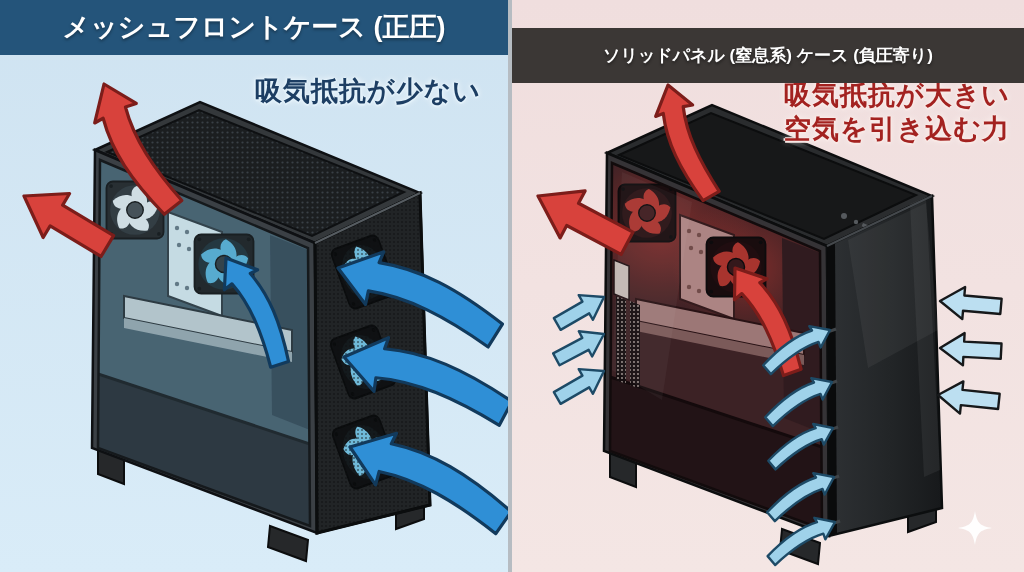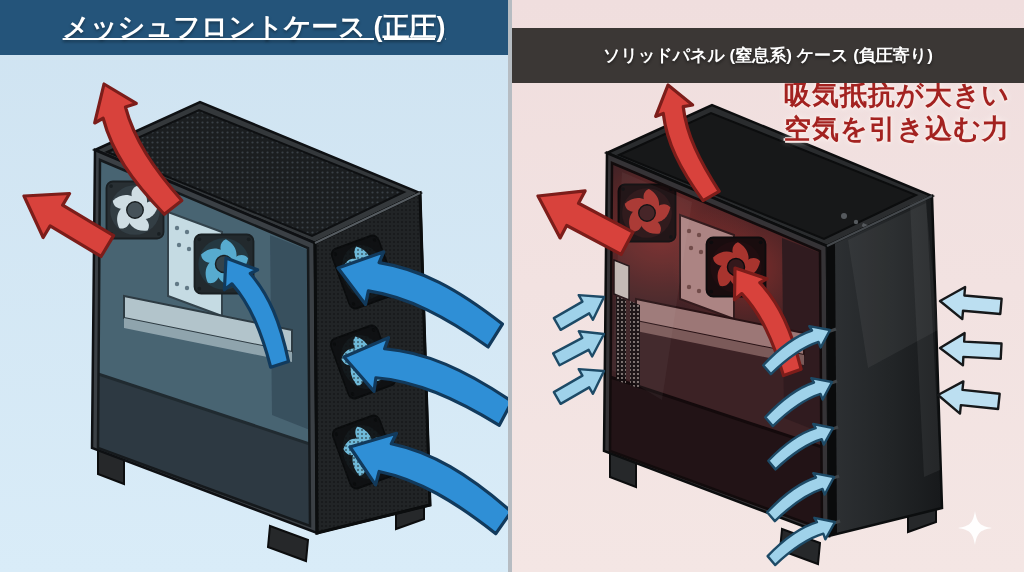--- a/index.html
+++ b/index.html
@@ -10,21 +10,21 @@
   }
   .panel{position:absolute;top:0;height:572px;overflow:hidden;}
   #leftPanel{left:0;width:508px;background:linear-gradient(180deg,var(--left-bg) 0%,#d9ecf8 100%);}
   #rightPanel{left:512px;width:512px;background:linear-gradient(180deg,var(--right-bg) 0%,#f4e6e4 100%);}
   #divider{position:absolute;left:508px;top:0;width:4px;height:572px;background:var(--divider);}
   .banner{
     position:absolute;left:0;top:0;width:100%;height:55px;line-height:55px;
     text-align:center;font-weight:bold;color:var(--banner-text);
     white-space:nowrap;z-index:3;
   }
-  #leftBanner{background:var(--left-banner);font-size:27px;text-shadow:0 2px 3px rgba(0,0,0,.35);text-decoration:underline;}
+  #leftBanner{background:var(--left-banner);font-size:27px;text-shadow:0 2px 3px rgba(0,0,0,.35);}
   #rightBanner{background:var(--right-banner);font-size:17px;text-shadow:0 2px 3px rgba(0,0,0,.45);margin-top:28px;}
   .anno{position:absolute;z-index:2;font-weight:bold;font-size:27px;line-height:34px;
         text-align:center;white-space:nowrap;letter-spacing:1px;}
   #leftAnno{left:226px;top:74px;width:284px;color:var(--left-annotation);
     text-shadow:-1.5px 0 0 #e2f1fa, 1.5px 0 0 #e2f1fa, 0 -1.5px 0 #e2f1fa, 0 1.5px 0 #e2f1fa, 0 0 6px #ffffff;}
   #rightAnno{left:243px;top:78px;width:284px;color:var(--right-annotation);
     text-shadow:-1.5px 0 0 #f8e9e6, 1.5px 0 0 #f8e9e6, 0 -1.5px 0 #f8e9e6, 0 1.5px 0 #f8e9e6, 0 0 6px #fdf4f2;}
   svg.illus{position:absolute;left:0;top:0;z-index:1;pointer-events:none;}
   .red{fill:var(--arrow-red);stroke:var(--arrow-red-outline);stroke-width:3.2;stroke-linejoin:round;}
   .blue{fill:var(--arrow-blue);stroke:var(--arrow-blue-outline);stroke-width:3.2;stroke-linejoin:round;}
@@ -152,20 +152,21 @@
       </g>
       <g class="blue">
         <use href="#arrC" transform="translate(350,447) rotate(15) scale(1.15)"></use>
       </g>
     </svg>
 
     <div class="banner" id="leftBanner">
       <span>メッシュフロントケース (正圧)</span>
     </div>
     <div class="anno" id="leftAnno">
+      <div>吸気抵抗が少ない</div>
     </div>
   </div>
 
   <div id="divider"></div>
 
   <div class="panel" id="rightPanel">
     <svg class="illus" width="512" height="572" viewBox="0 0 512 572">
 
       <g fill="#26282a" stroke="#0c0d0e" stroke-width="2">
         <polygon points="98,451 124,461 124,487 98,477"></polygon>

